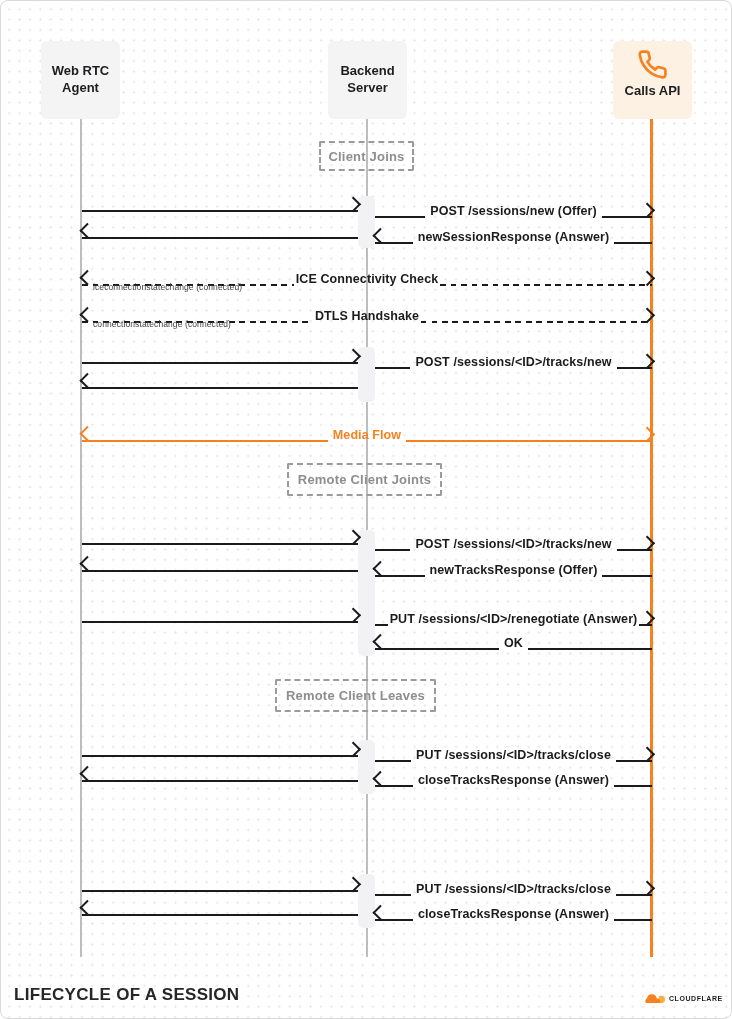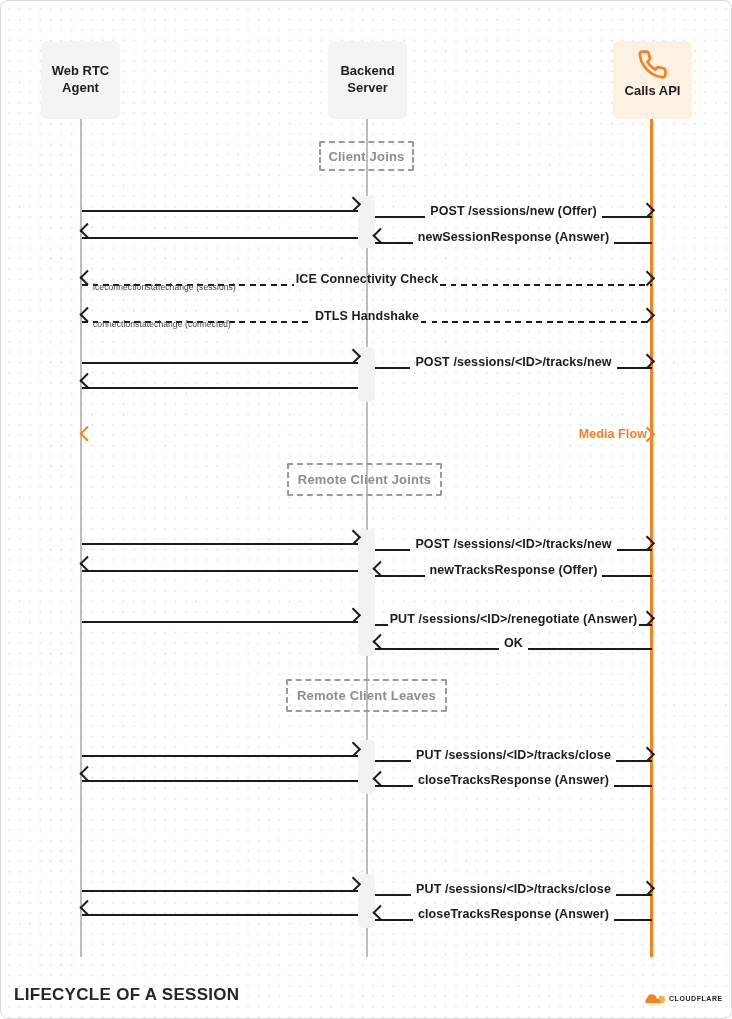--- a/index.html
+++ b/index.html
@@ -24,21 +24,21 @@
   
   .act{position:absolute;left:357px;width:17px;background:#f2f2f4;border-radius:5px;}
   
   .step{
     position:absolute;border:2px dashed #9b9b9b;border-radius:2px;box-sizing:border-box;
     display:flex;align-items:center;justify-content:center;
     color:#8e8e8e;font-weight:600;font-size:13px;letter-spacing:.2px;white-space:nowrap;
   }
   
   .msg{position:absolute;height:16px;display:flex;align-items:flex-end;color:#1b1b1b;}
-  .msg.orange{color:#F6821F;flex-direction:column;}
+  .msg.orange{color:#F6821F;}
   .seg{flex:1 1 auto;height:2.3px;background:currentColor;min-width:2px;}
   .seg.dash{background:repeating-linear-gradient(90deg,currentColor 0 5.5px,transparent 5.5px 10.5px);}
   .lbl{flex:0 0 auto;padding:0 5px;font-size:12.5px;font-weight:700;letter-spacing:.1px;white-space:nowrap;}
   .msg.tight .lbl{padding:0 2px;}
   .head{position:absolute;top:50%;width:8.5px;height:8.5px;
     border-top:2.4px solid currentColor;border-right:2.4px solid currentColor;}
   .head.r{right:0;transform:translate(0,-50%) rotate(45deg);}
   .head.l{left:0;transform:translate(0,-50%) rotate(-135deg);}
   .note{position:absolute;left:11px;top:12px;font-size:8.5px;font-weight:400;color:#3f3f3f;
     white-space:nowrap;letter-spacing:.1px;}
@@ -76,21 +76,21 @@
     </span>
     <span>Calls API</span>
   </div>
 
   <div class="step" style="left:318px;top:140px;width:95px;height:30px">
     <span>Client Joins</span>
   </div>
   <div class="step" style="left:286px;top:462px;width:155px;height:33px">
     <span>Remote Client Joints</span>
   </div>
-  <div class="step" style="left:285px;top:678px;width:161px;height:33px">
+  <div class="step" style="left:274px;top:678px;width:161px;height:33px">
     <span>Remote Client Leaves</span>
   </div>
 
   <div class="msg" style="top:195px;left:81px;width:276px">
     <span class="seg"></span>
       <span class="head r"></span>
   </div>
   <div class="msg" style="top:201px;left:374px;width:277px">
     <span class="seg"></span>
       <span class="lbl">POST /sessions/new (Offer)</span>
@@ -107,21 +107,21 @@
       <span class="lbl">newSessionResponse (Answer)</span>
       <span class="seg"></span>
   </div>
 
   <div class="msg tight" style="top:269px;left:81px;width:570px">
     <span class="head l"></span>
     <span class="seg dash"></span>
       <span class="lbl">ICE Connectivity Check</span>
       <span class="seg dash"></span>
     <span class="head r"></span>
-    <span class="note">iceconnectionstatechange (sessions)</span>
+    <span class="note">iceconnectionstatechange (connected)</span>
   </div>
   <div class="msg tight" style="top:306px;left:81px;width:570px">
     <span class="head l"></span>
     <span class="seg dash"></span>
       <span class="lbl">DTLS Handshake</span>
       <span class="seg dash"></span>
     <span class="head r"></span>
     <span class="note">connectionstatechange (connected)</span>
   </div>
 

